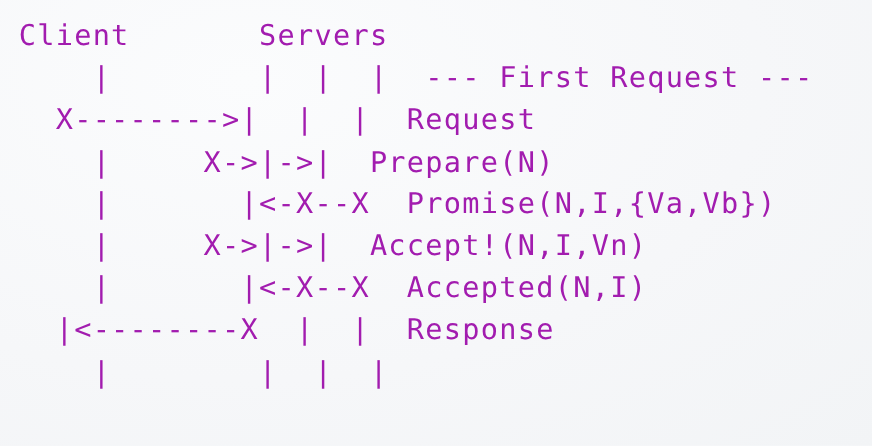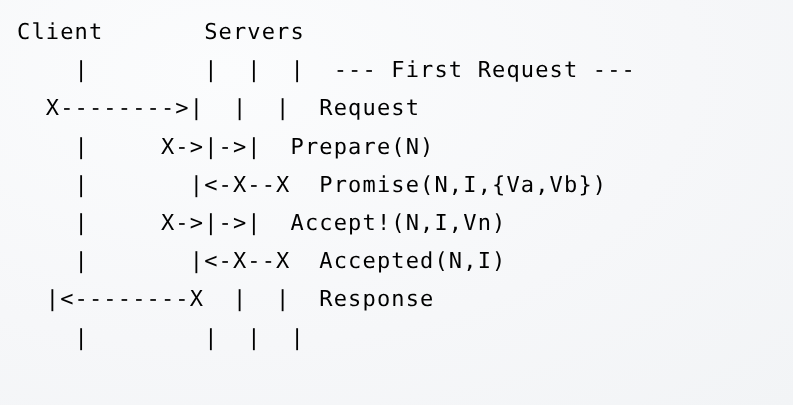--- a/index.html
+++ b/index.html
@@ -27,24 +27,24 @@
     inset: 0;
     background: radial-gradient(ellipse at 28% 18%, #fbfcfd 0%, #f6f7f9 58%, #f2f4f6 100%);
     pointer-events: none;
   }
   .ascii-block {
     position: absolute;
     left: 17px;
     top: 14px;
     margin: 0;
     font-family: "DejaVu Sans Mono", "Liberation Mono", monospace;
-    font-size: 22px;
+    font-size: 26px;
     line-height: 38.2px;
     letter-spacing: 1.15px;
-    color: #000000;
+    color: #a21caf;
     white-space: pre;
     font-weight: 400;
     -webkit-font-smoothing: antialiased;
     text-rendering: geometricPrecision;
   }
 </style>
 </head>
 <body>
 
 <div id="diagram">

